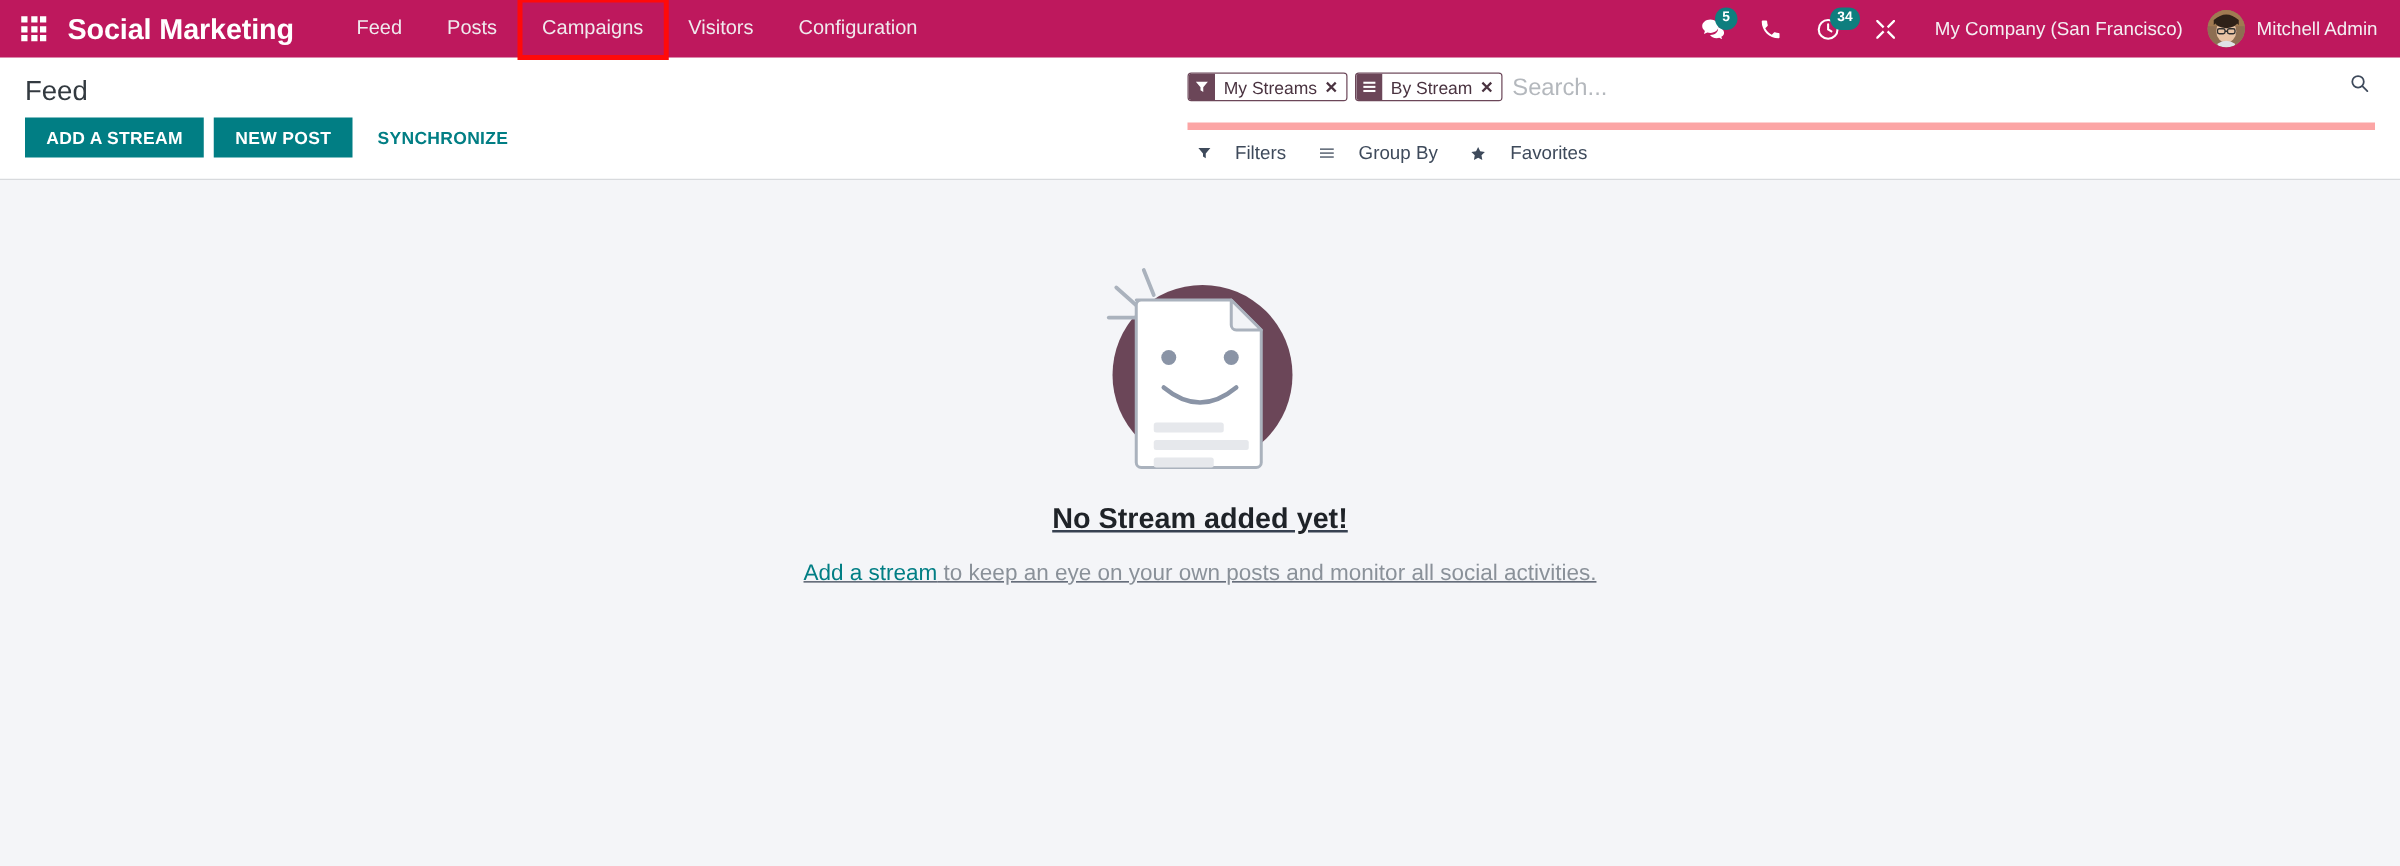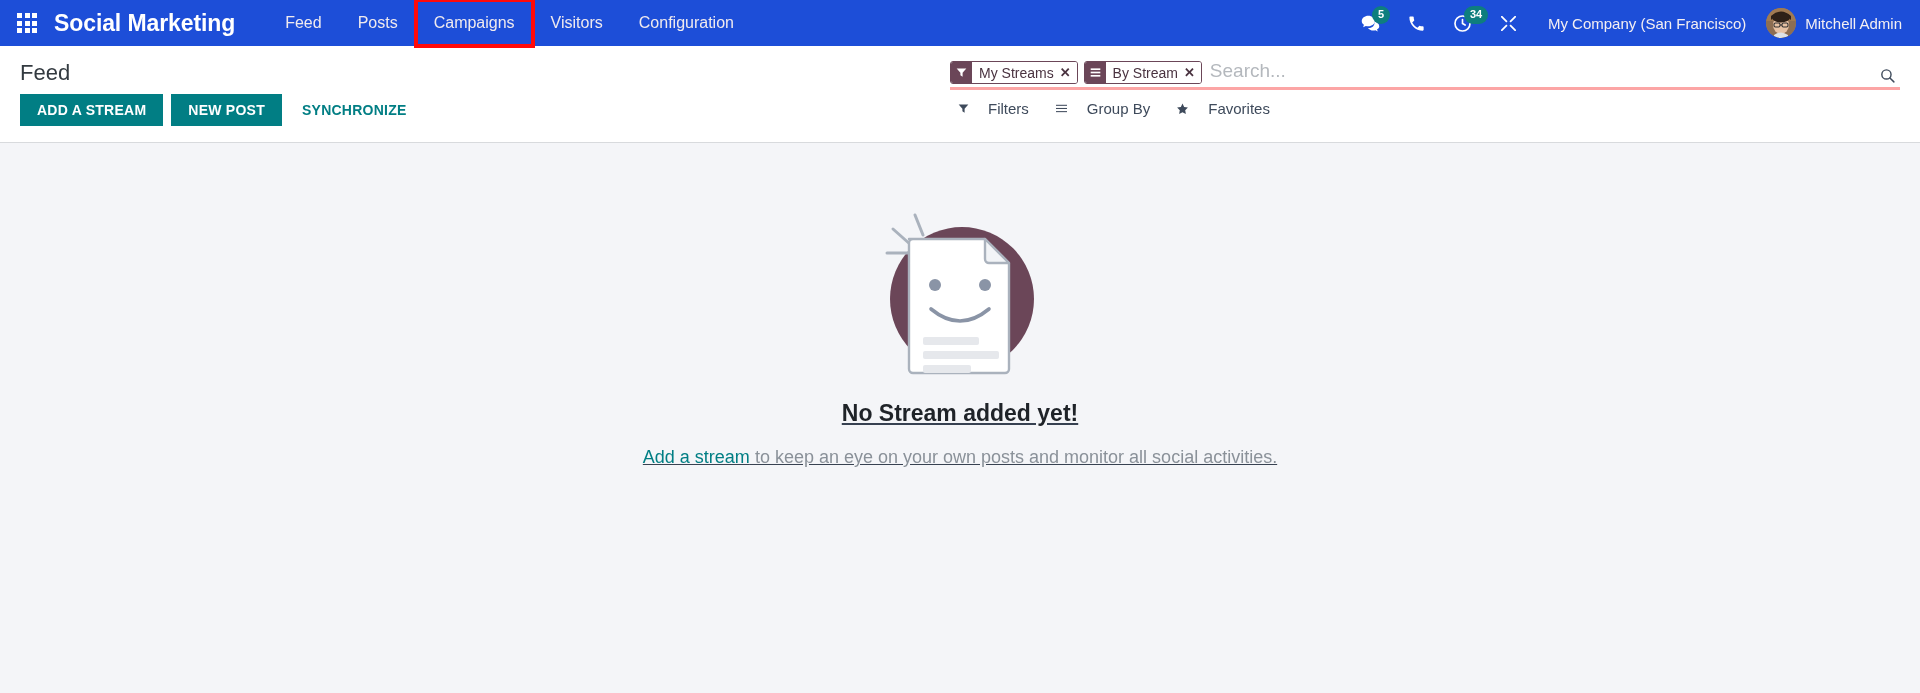--- a/index.html
+++ b/index.html
@@ -9,21 +9,21 @@
     height: 693px;
     overflow: hidden;
     font-family: "Liberation Sans", sans-serif;
     background: #F4F5F8;
     color: #374151;
   }
 
   
   .navbar {
     height: 46px;
-    background: #1d4ed8;
+    background: #be185d;
     display: flex;
     align-items: center;
     padding: 0 18px 0 10px;
     color: #ffffff;
     position: relative;
     z-index: 30;
   }
   .apps-btn {
     width: 34px; height: 34px;
     display: flex; align-items: center; justify-content: center;
@@ -157,24 +157,24 @@
     letter-spacing: 0.25px;
     padding: 8px 12px;
     cursor: pointer;
     font-family: inherit;
     text-transform: uppercase;
   }
 
   
   .search-wrap {
     display: flex;
-    align-items: flex-end;
+    align-items: flex-start;
     width: 950px;
-    border-bottom: 3px solid #fca5a5;
-    padding-bottom: 3px;
+    border-bottom: 6px solid #fca5a5;
+    padding-bottom: 14px;
     margin-top: 4px;
   }
   .facets { display: flex; align-items: center; gap: 6px; }
   .facet {
     display: flex;
     align-items: stretch;
     border: 1px solid #6B4658;
     border-radius: 3px;
     overflow: hidden;
     height: 23px;

